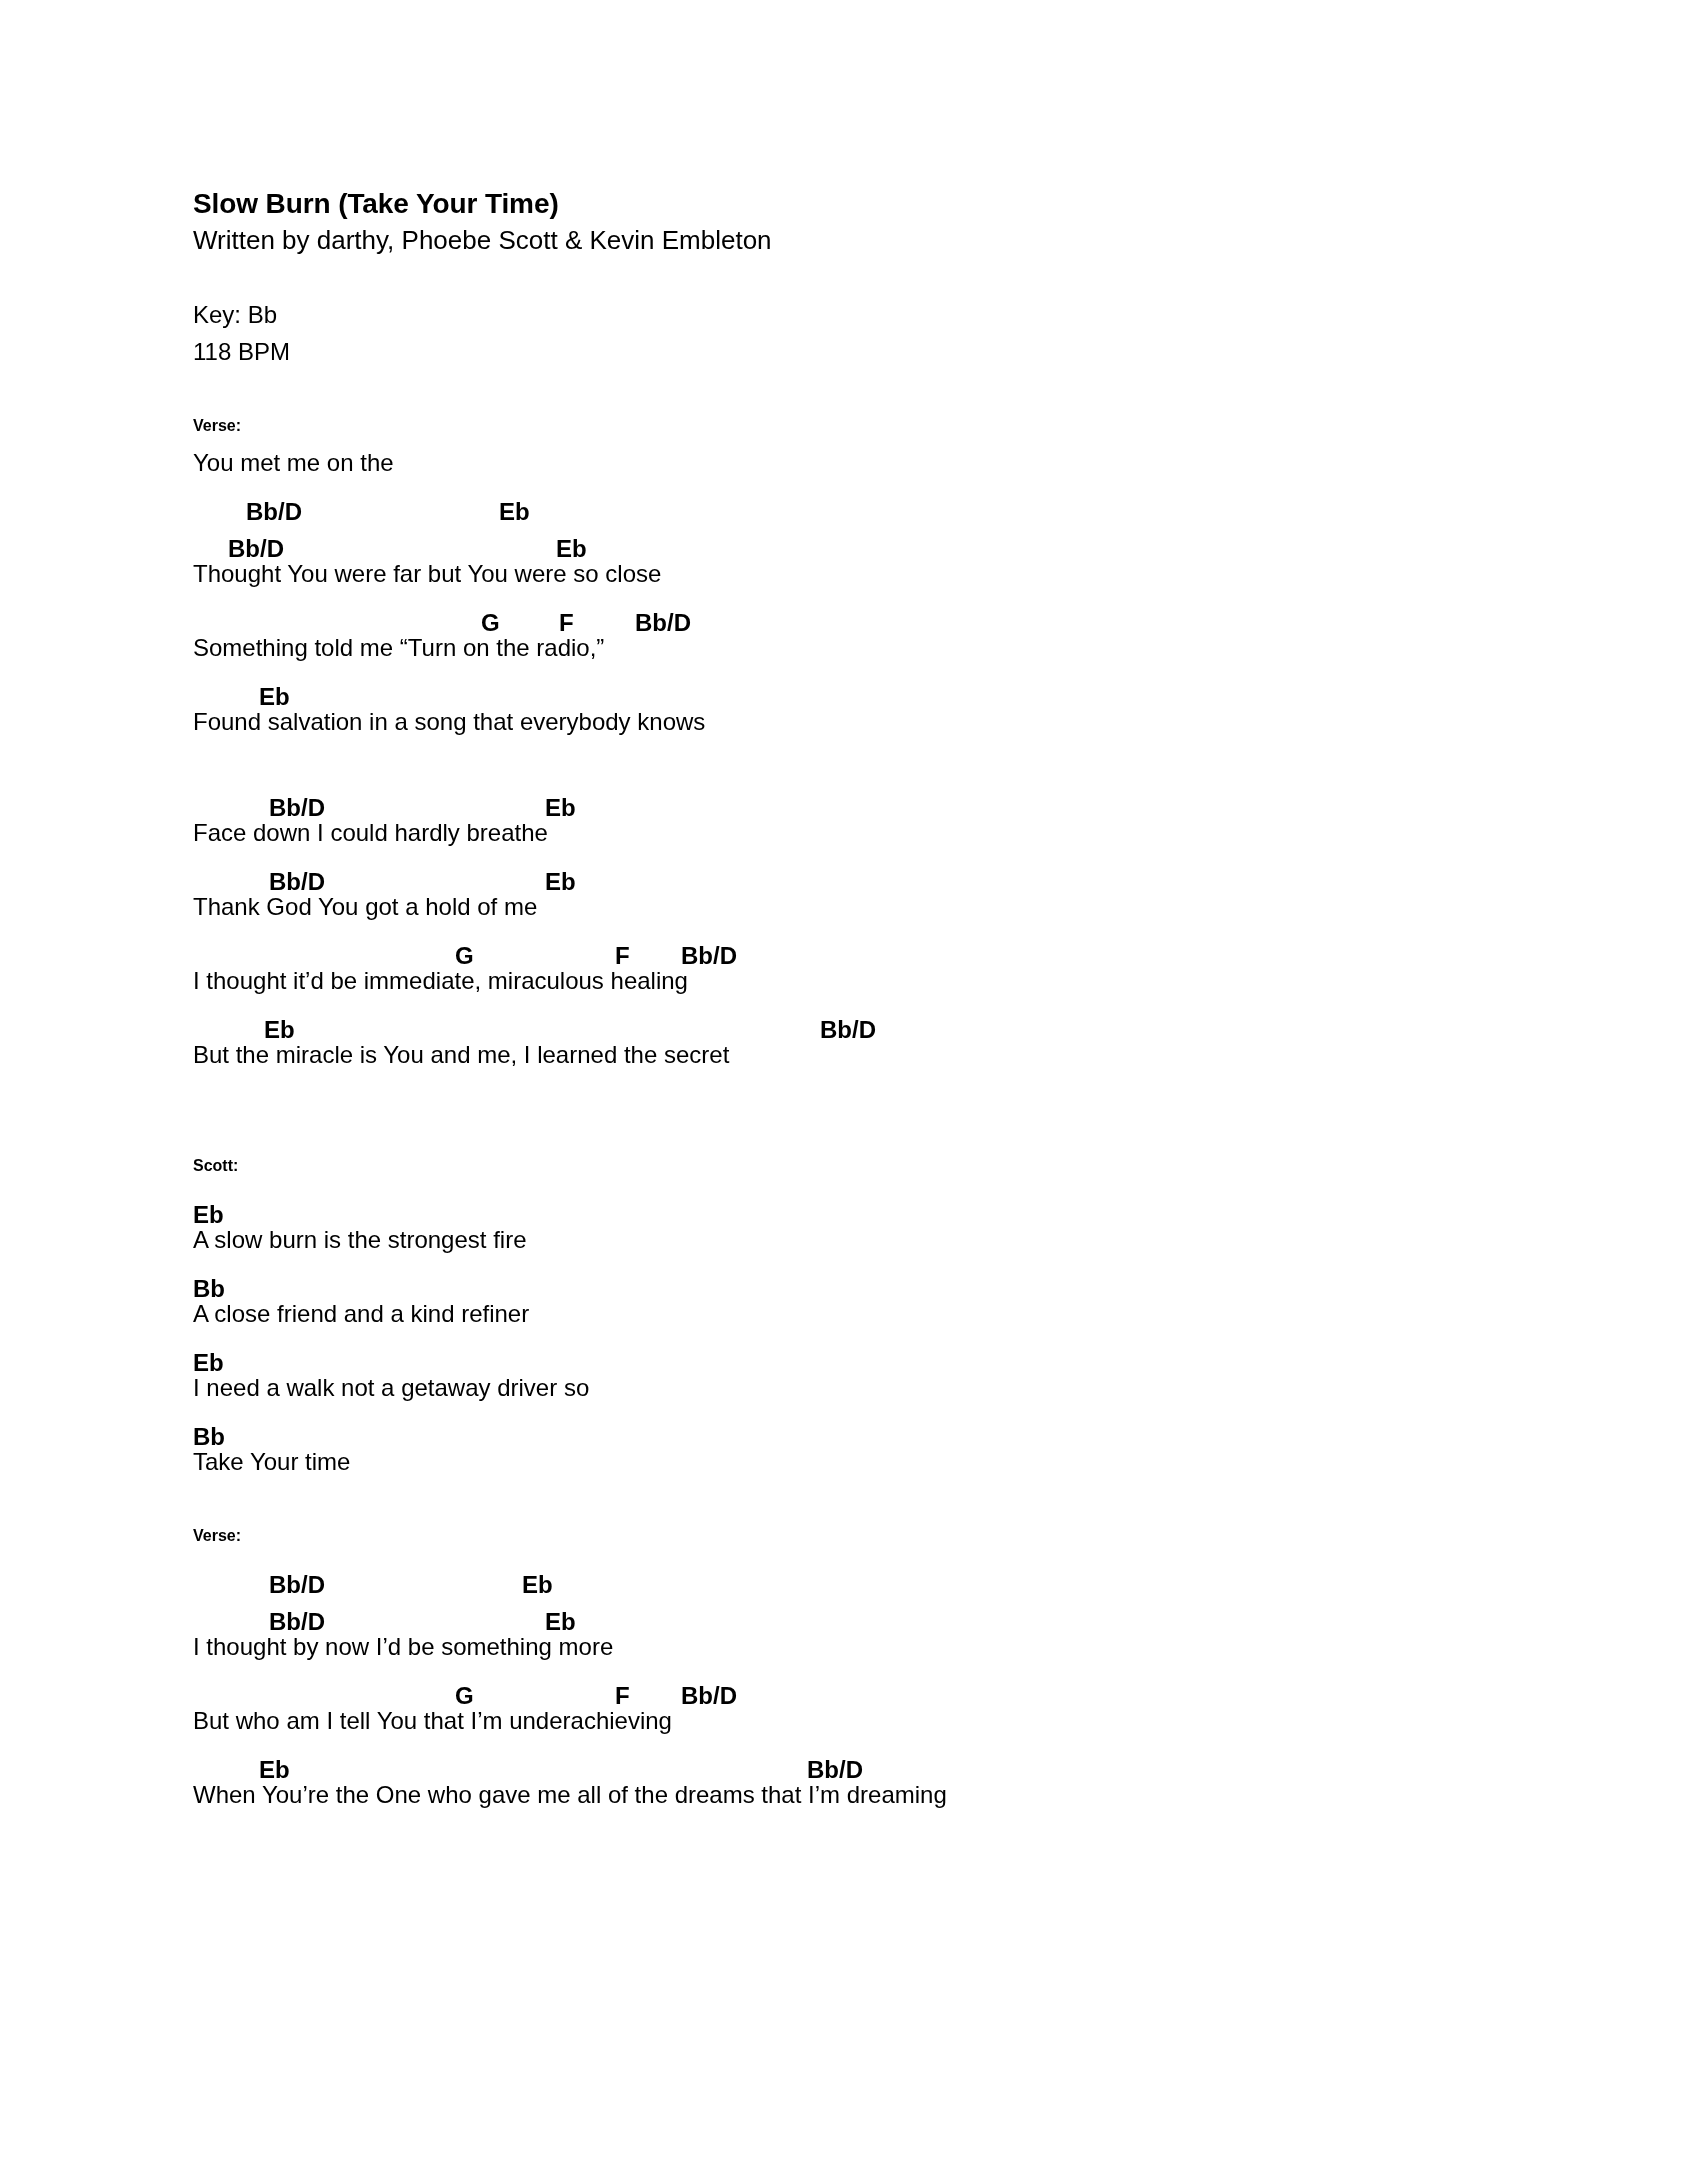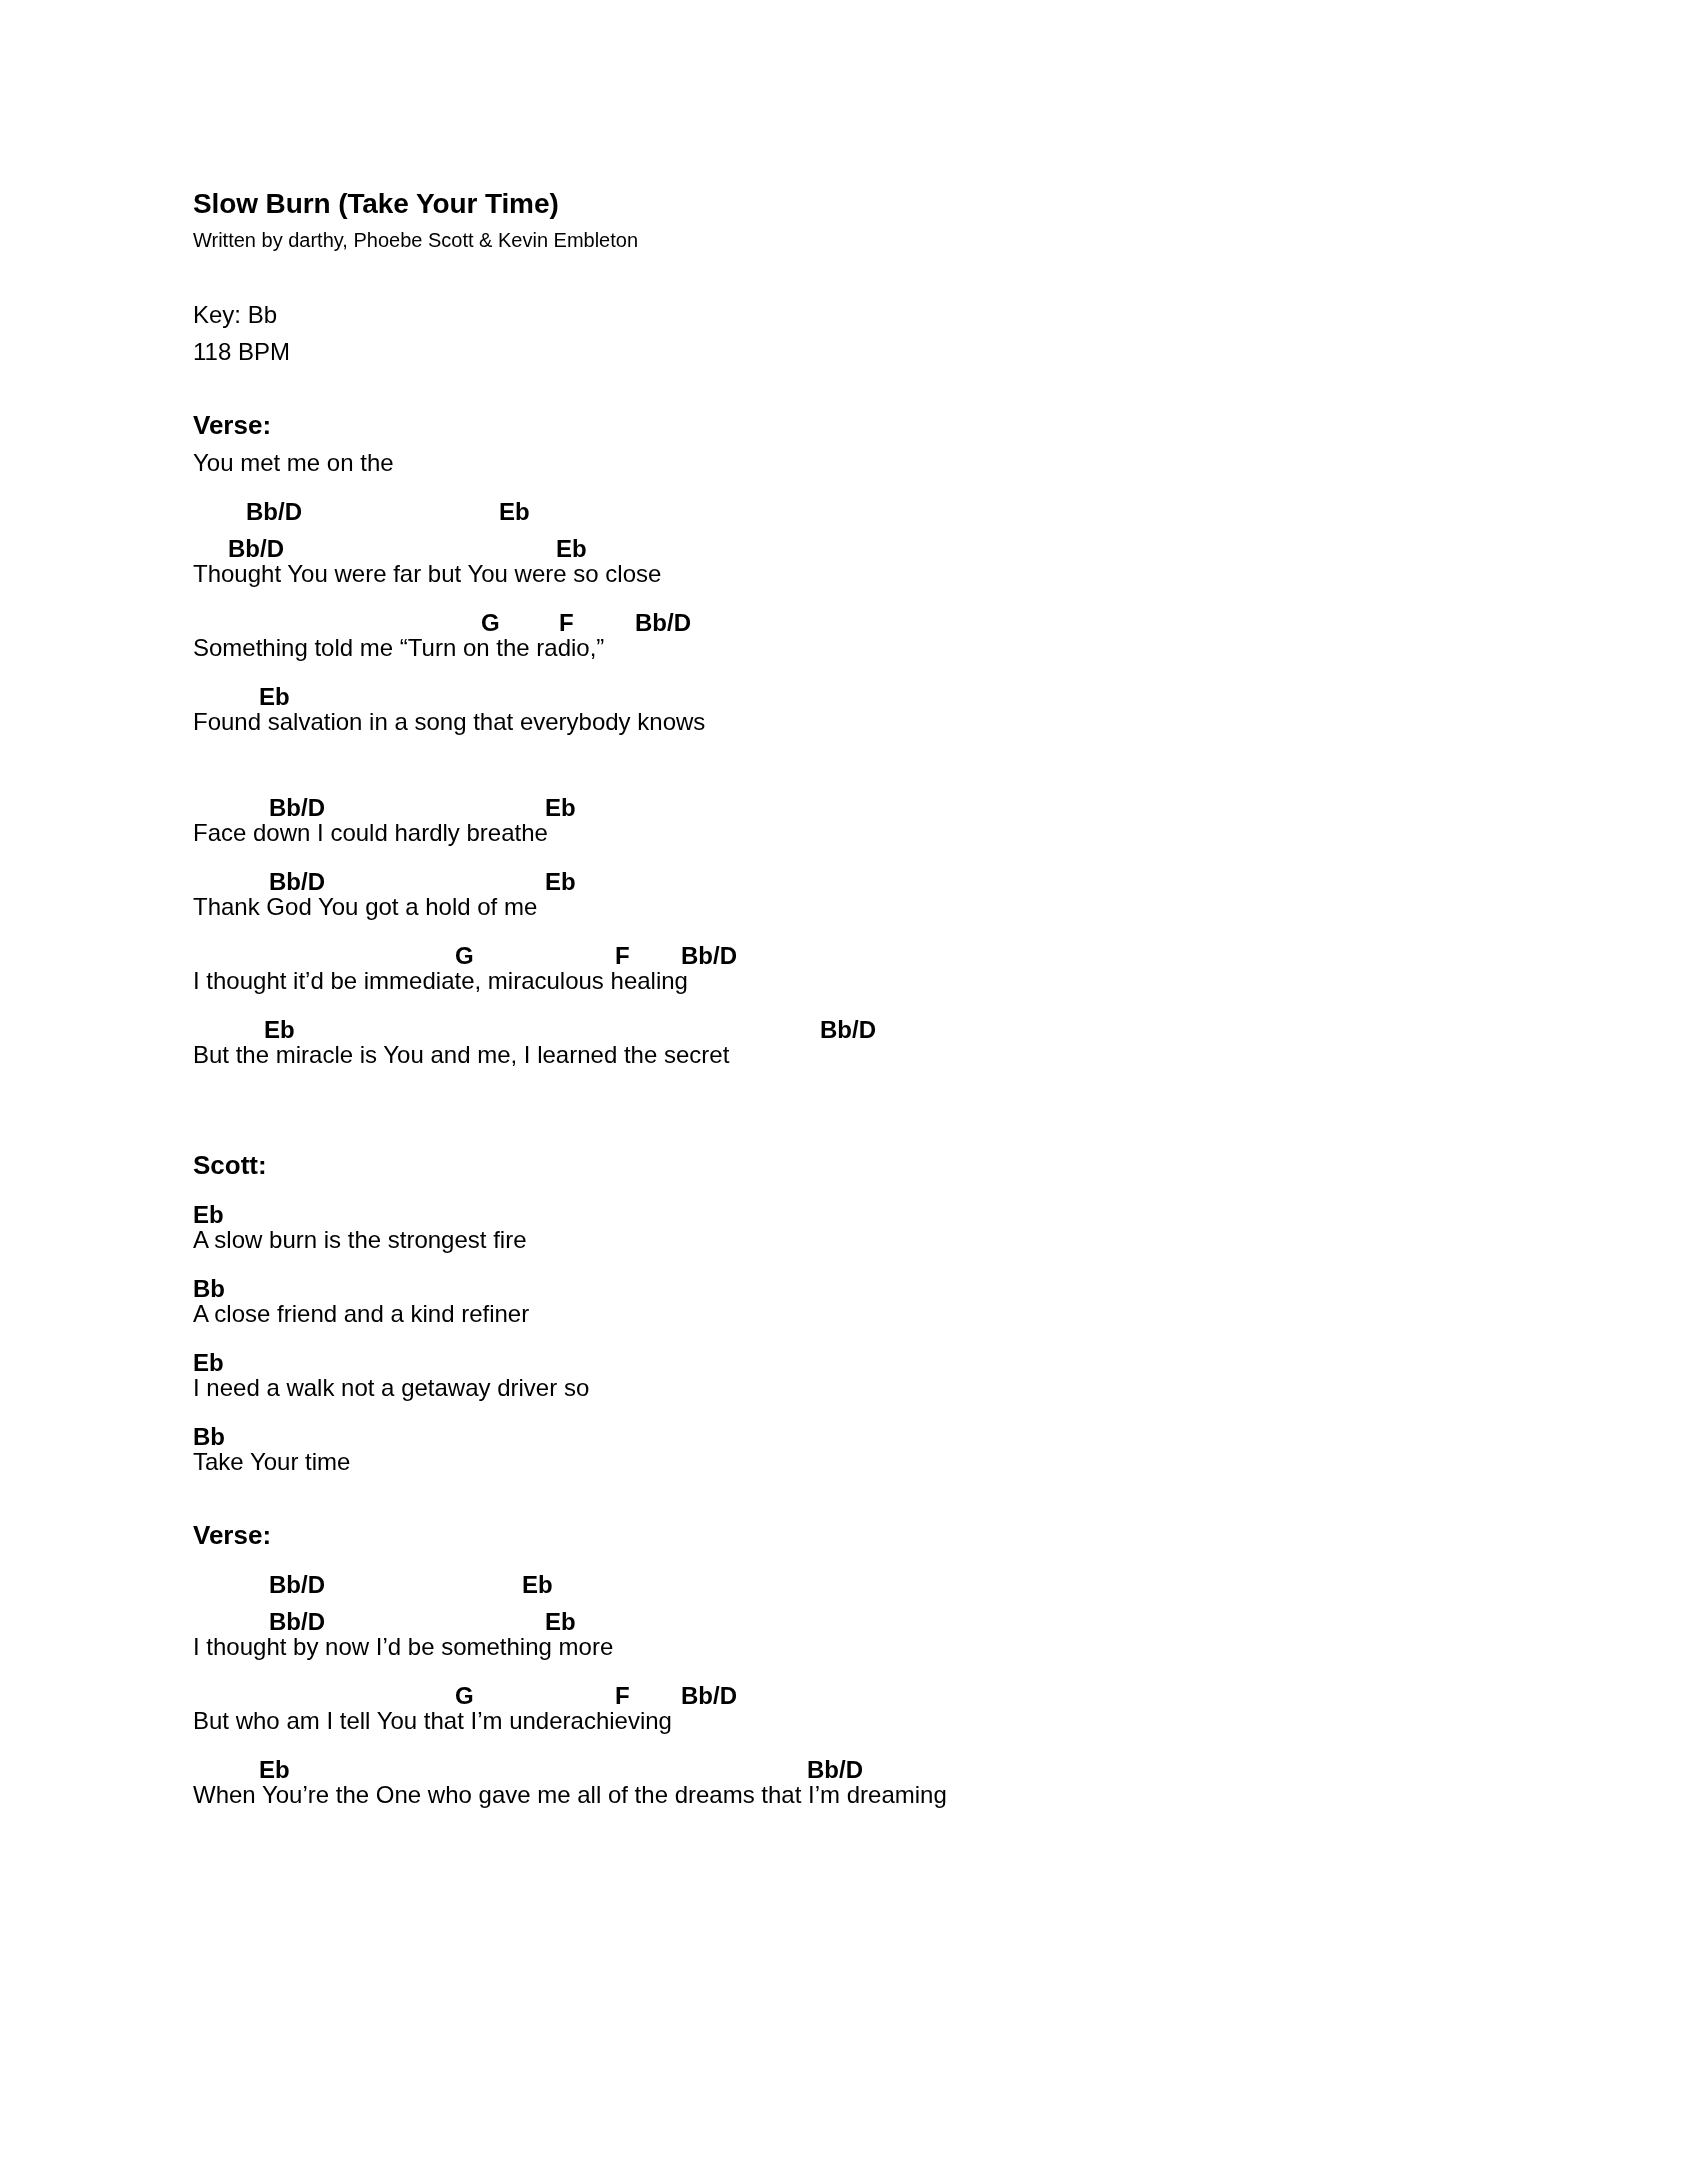--- a/index.html
+++ b/index.html
@@ -29,35 +29,35 @@
   }
   .doc-title {
     font-size: 28px;
     font-weight: bold;
     line-height: 37px;
     letter-spacing: -0.1px;
     margin: 0 0 0 0;
     white-space: pre;
   }
   .doc-credits {
-    font-size: 20px;
+    font-size: 26px;
     font-weight: normal;
     line-height: 37px;
     margin: 0;
     white-space: pre;
   }
   .meta-line {
     font-size: 24px;
     font-weight: normal;
     line-height: 37px;
     margin: 0;
     white-space: pre;
   }
   .section-head {
-    font-size: 26px;
+    font-size: 16px;
     font-weight: bold;
     line-height: 37px;
     margin: 0;
     white-space: pre;
   }
   .lyric-line {
     font-size: 24px;
     font-weight: normal;
     line-height: 37px;
     margin: 0;

